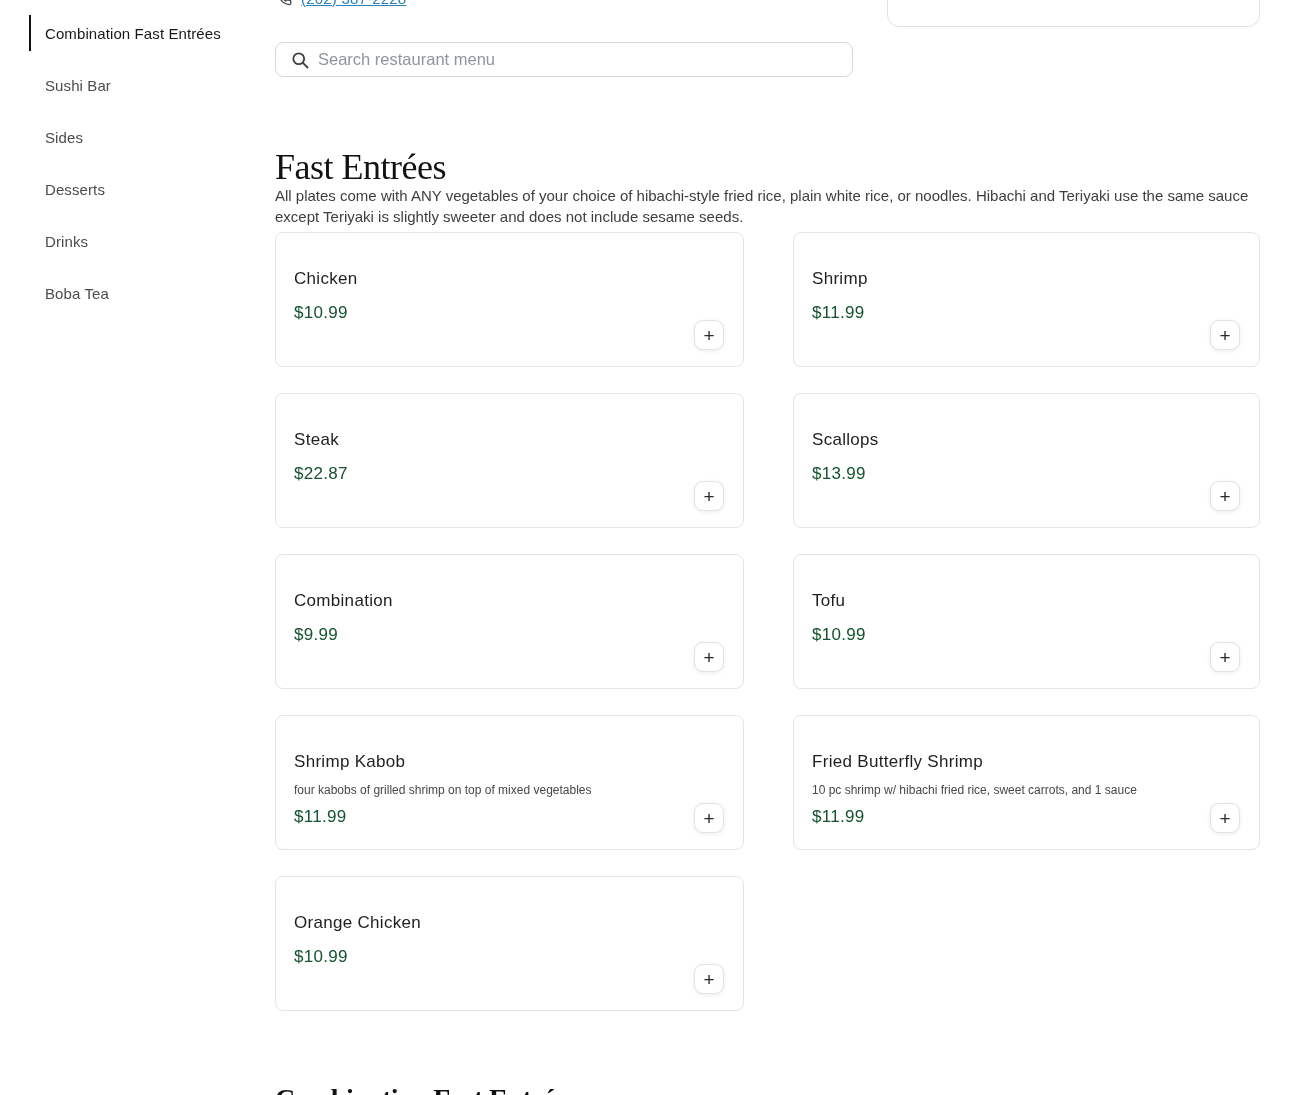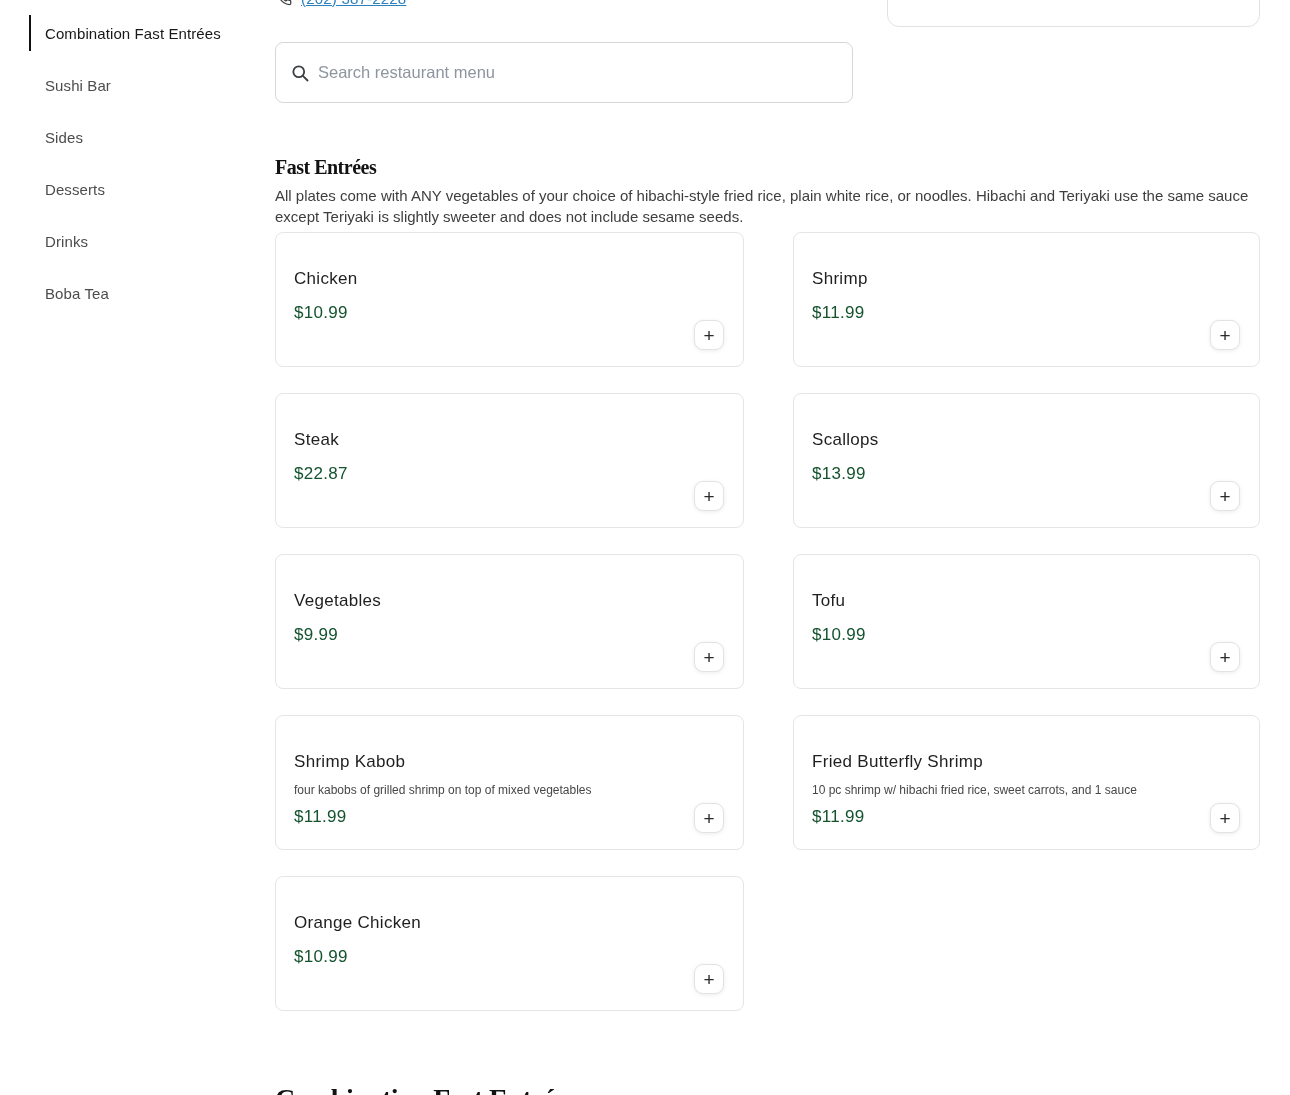--- a/index.html
+++ b/index.html
@@ -39,37 +39,37 @@
     font-size:15px; color:#2b80bd; text-decoration:underline;
     letter-spacing:0.2px; white-space:nowrap;
   }
   .cart-panel {
     position:absolute; left:887px; top:-31px; width:373px; height:58px;
     background:#ffffff; border:1px solid #e2e2e4; border-radius:12px;
   }
 
   
   .search-bar {
-    position:absolute; left:275px; top:42px; width:578px; height:61px;
+    position:absolute; left:275px; top:42px; width:578px; height:35px;
     border:1px solid #d5d7da; border-radius:8px; background:#ffffff;
     display:flex; align-items:center; padding:0 14px;
   }
   .search-icon { width:20px; height:20px; flex:0 0 auto; margin-right:8px; }
   .search-input {
     flex:1; border:none; outline:none; background:transparent;
     font-family:"Liberation Sans", sans-serif;
     font-size:16.5px; color:#202124; height:100%;
   }
   .search-input::placeholder { color:#8e959e; opacity:1; }
 
   
   .section-title {
     position:absolute; left:275px; top:151px;
-    font-family:"Liberation Serif", serif; font-weight:700;
-    font-size:20px; line-height:32px; letter-spacing:-0.5px; color:#121212;
+    font-family:"Liberation Serif", serif; font-weight:400;
+    font-size:36px; line-height:32px; letter-spacing:-0.5px; color:#121212;
   }
   .section-desc {
     position:absolute; left:275px; top:185px; width:980px;
     font-size:15px; line-height:21px; color:#3e3e3e;
   }
 
   
   .menu-grid {
     position:absolute; left:275px; top:232px; width:1136px;
     display:grid; grid-template-columns:469px 467px;
@@ -180,21 +180,21 @@
     <div class="item-price">$22.87</div>
     <button class="add-btn">+</button>
   </div>
     <div class="menu-card">
     <div class="item-name">Scallops</div>
 
     <div class="item-price">$13.99</div>
     <button class="add-btn">+</button>
   </div>
     <div class="menu-card">
-    <div class="item-name">Vegetables</div>
+    <div class="item-name">Combination</div>
 
     <div class="item-price">$9.99</div>
     <button class="add-btn">+</button>
   </div>
     <div class="menu-card">
     <div class="item-name">Tofu</div>
 
     <div class="item-price">$10.99</div>
     <button class="add-btn">+</button>
   </div>

